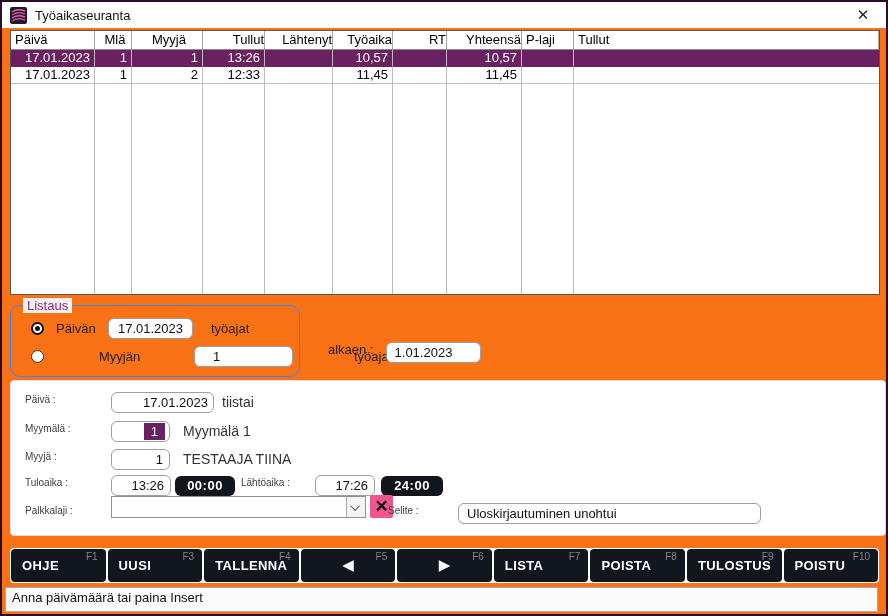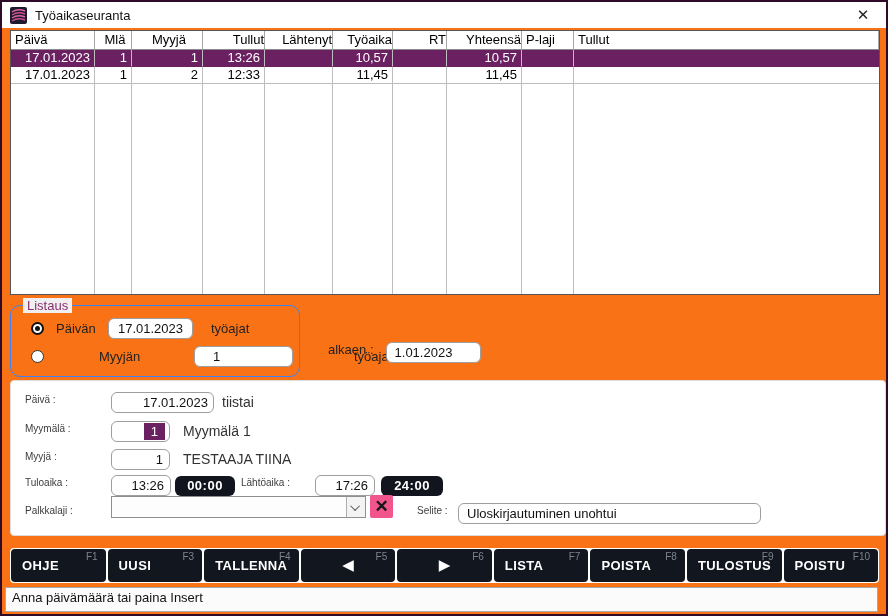--- a/index.html
+++ b/index.html
@@ -198,21 +198,21 @@
     <span class="badge" style="left:370px; top:95px; width:62px;">24:00</span>
 
     <span class="f-label" style="left:14px; top:124px;">Palkkalaji :</span>
     <div class="combo">
       <div class="combo-body"></div>
       <div class="combo-btn">
         <span class="chev"></span>
       </div>
     </div>
     <div class="xbtn">✕</div>
-    <span class="f-label" style="left:406px; top:124px;">Selite :</span>
+    <span class="f-label" style="left:377px; top:124px;">Selite :</span>
     <input class="inp f-inp" style="left: 447px; top: 122px; width: 303px; padding-left: 8px;" value="Uloskirjautuminen unohtui">
   </div>
 
   <div class="toolbar">
     <div class="tb-btn">
       <span class="tb-label">OHJE</span>
       <span class="tb-fkey">F1</span>
     </div>
     <div class="tb-btn">
       <span class="tb-label">UUSI</span>

